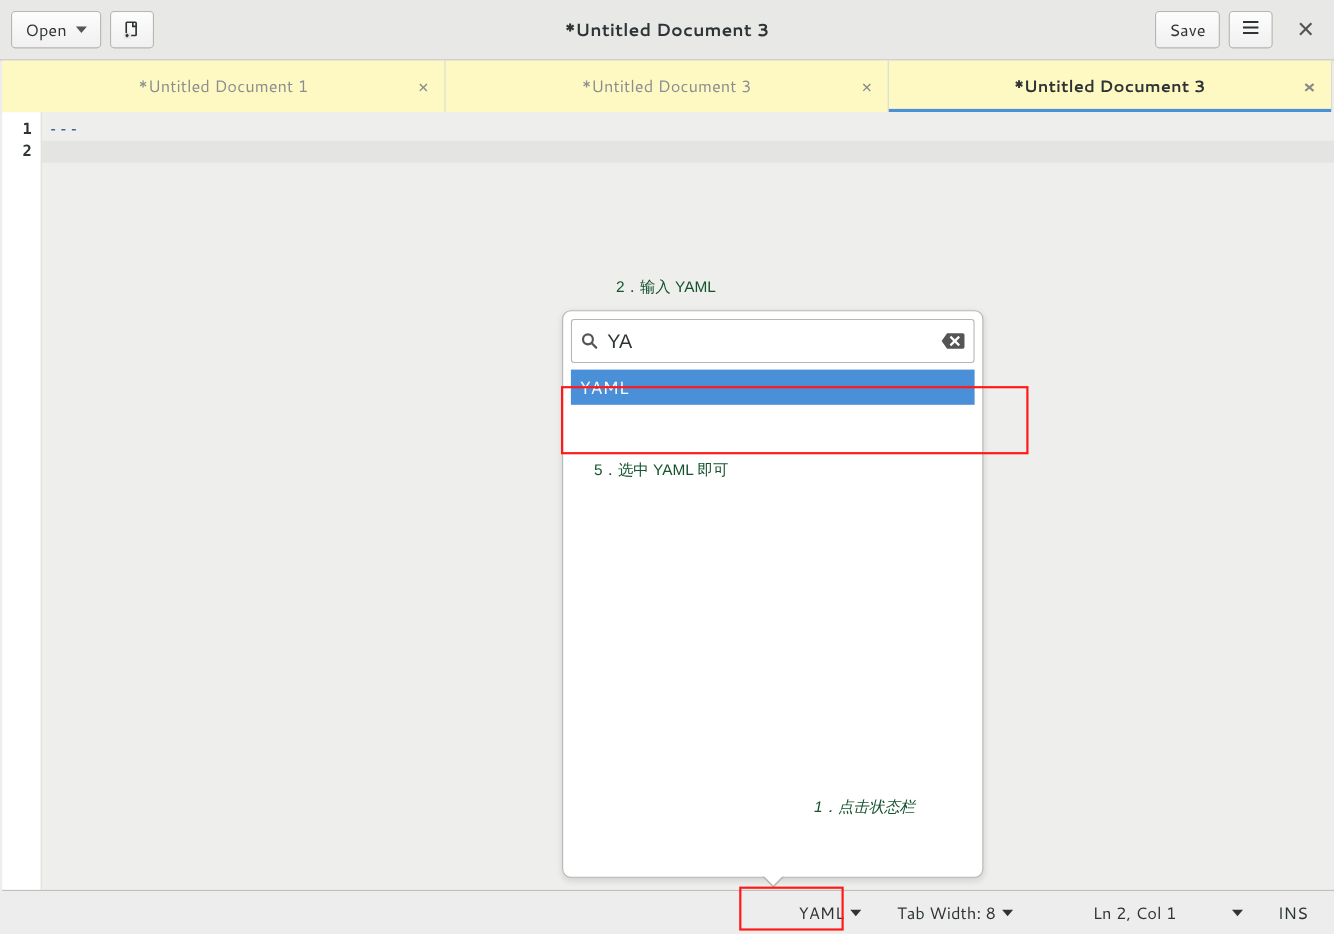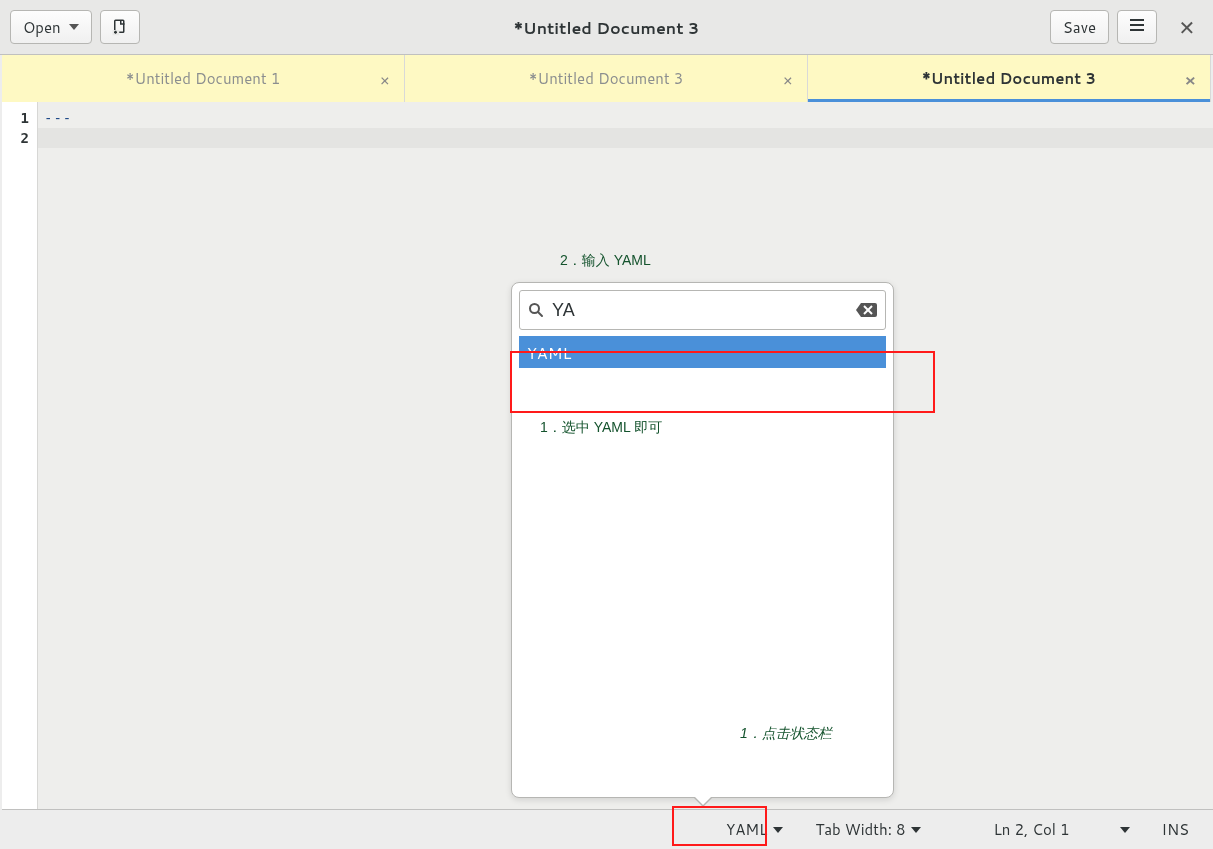--- a/index.html
+++ b/index.html
@@ -348,15 +348,15 @@
     <span>Ln 2, Col 1</span>
     <span class="tri-down" style="margin-left:50px"></span>
   </div>
   <div class="status-item" style="margin-right:0">
     <span>INS</span>
   </div>
 </div>
 
 <div class="anno-text" style="left:560px; top:252px;">2．输入 YAML</div>
 <div class="anno" style="left:510px; top:351px; width:425px; height:62px;"></div>
-<div class="anno-text" style="left:540px; top:419px;">1．选中 YAML 即可</div>
+<div class="anno-text" style="left:540px; top:419px;">5．选中 YAML 即可</div>
 <div class="anno-text" style="left:740px; top:725px;font-style:italic;">1．点击状态栏</div>
 <div class="anno" style="left:672px; top:806px; width:95px; height:40px;"></div>
 
 </body></html>

